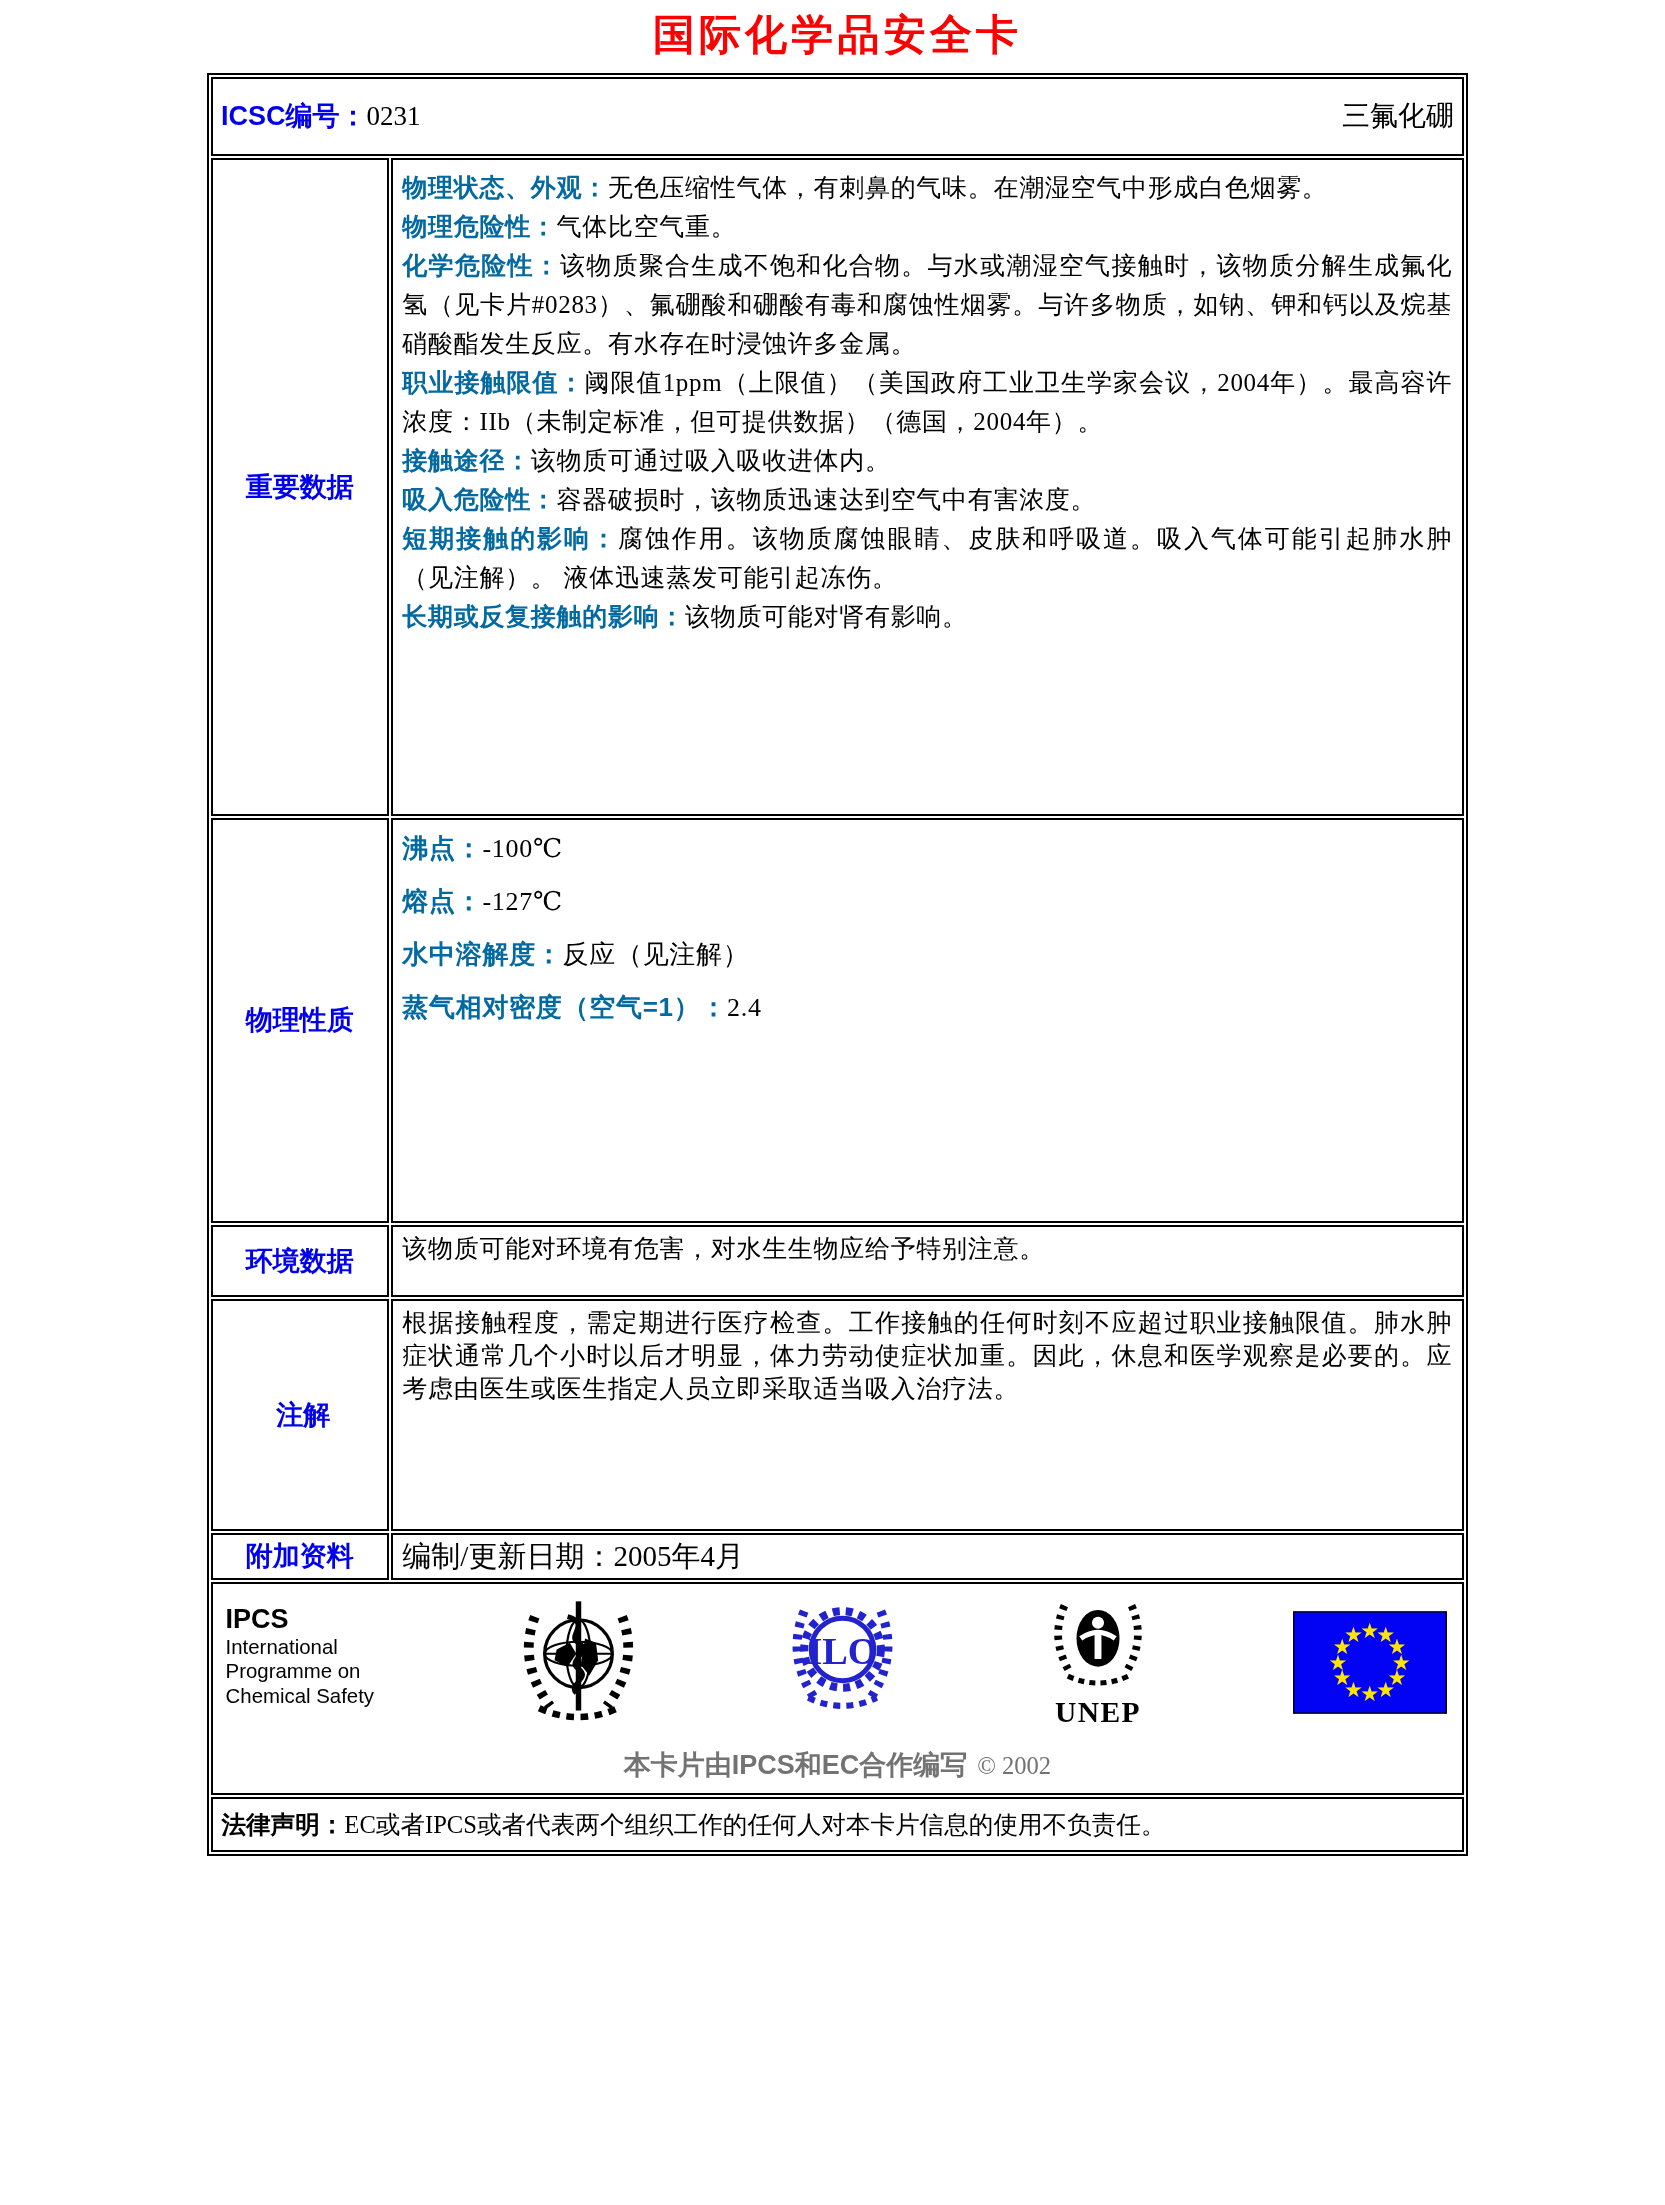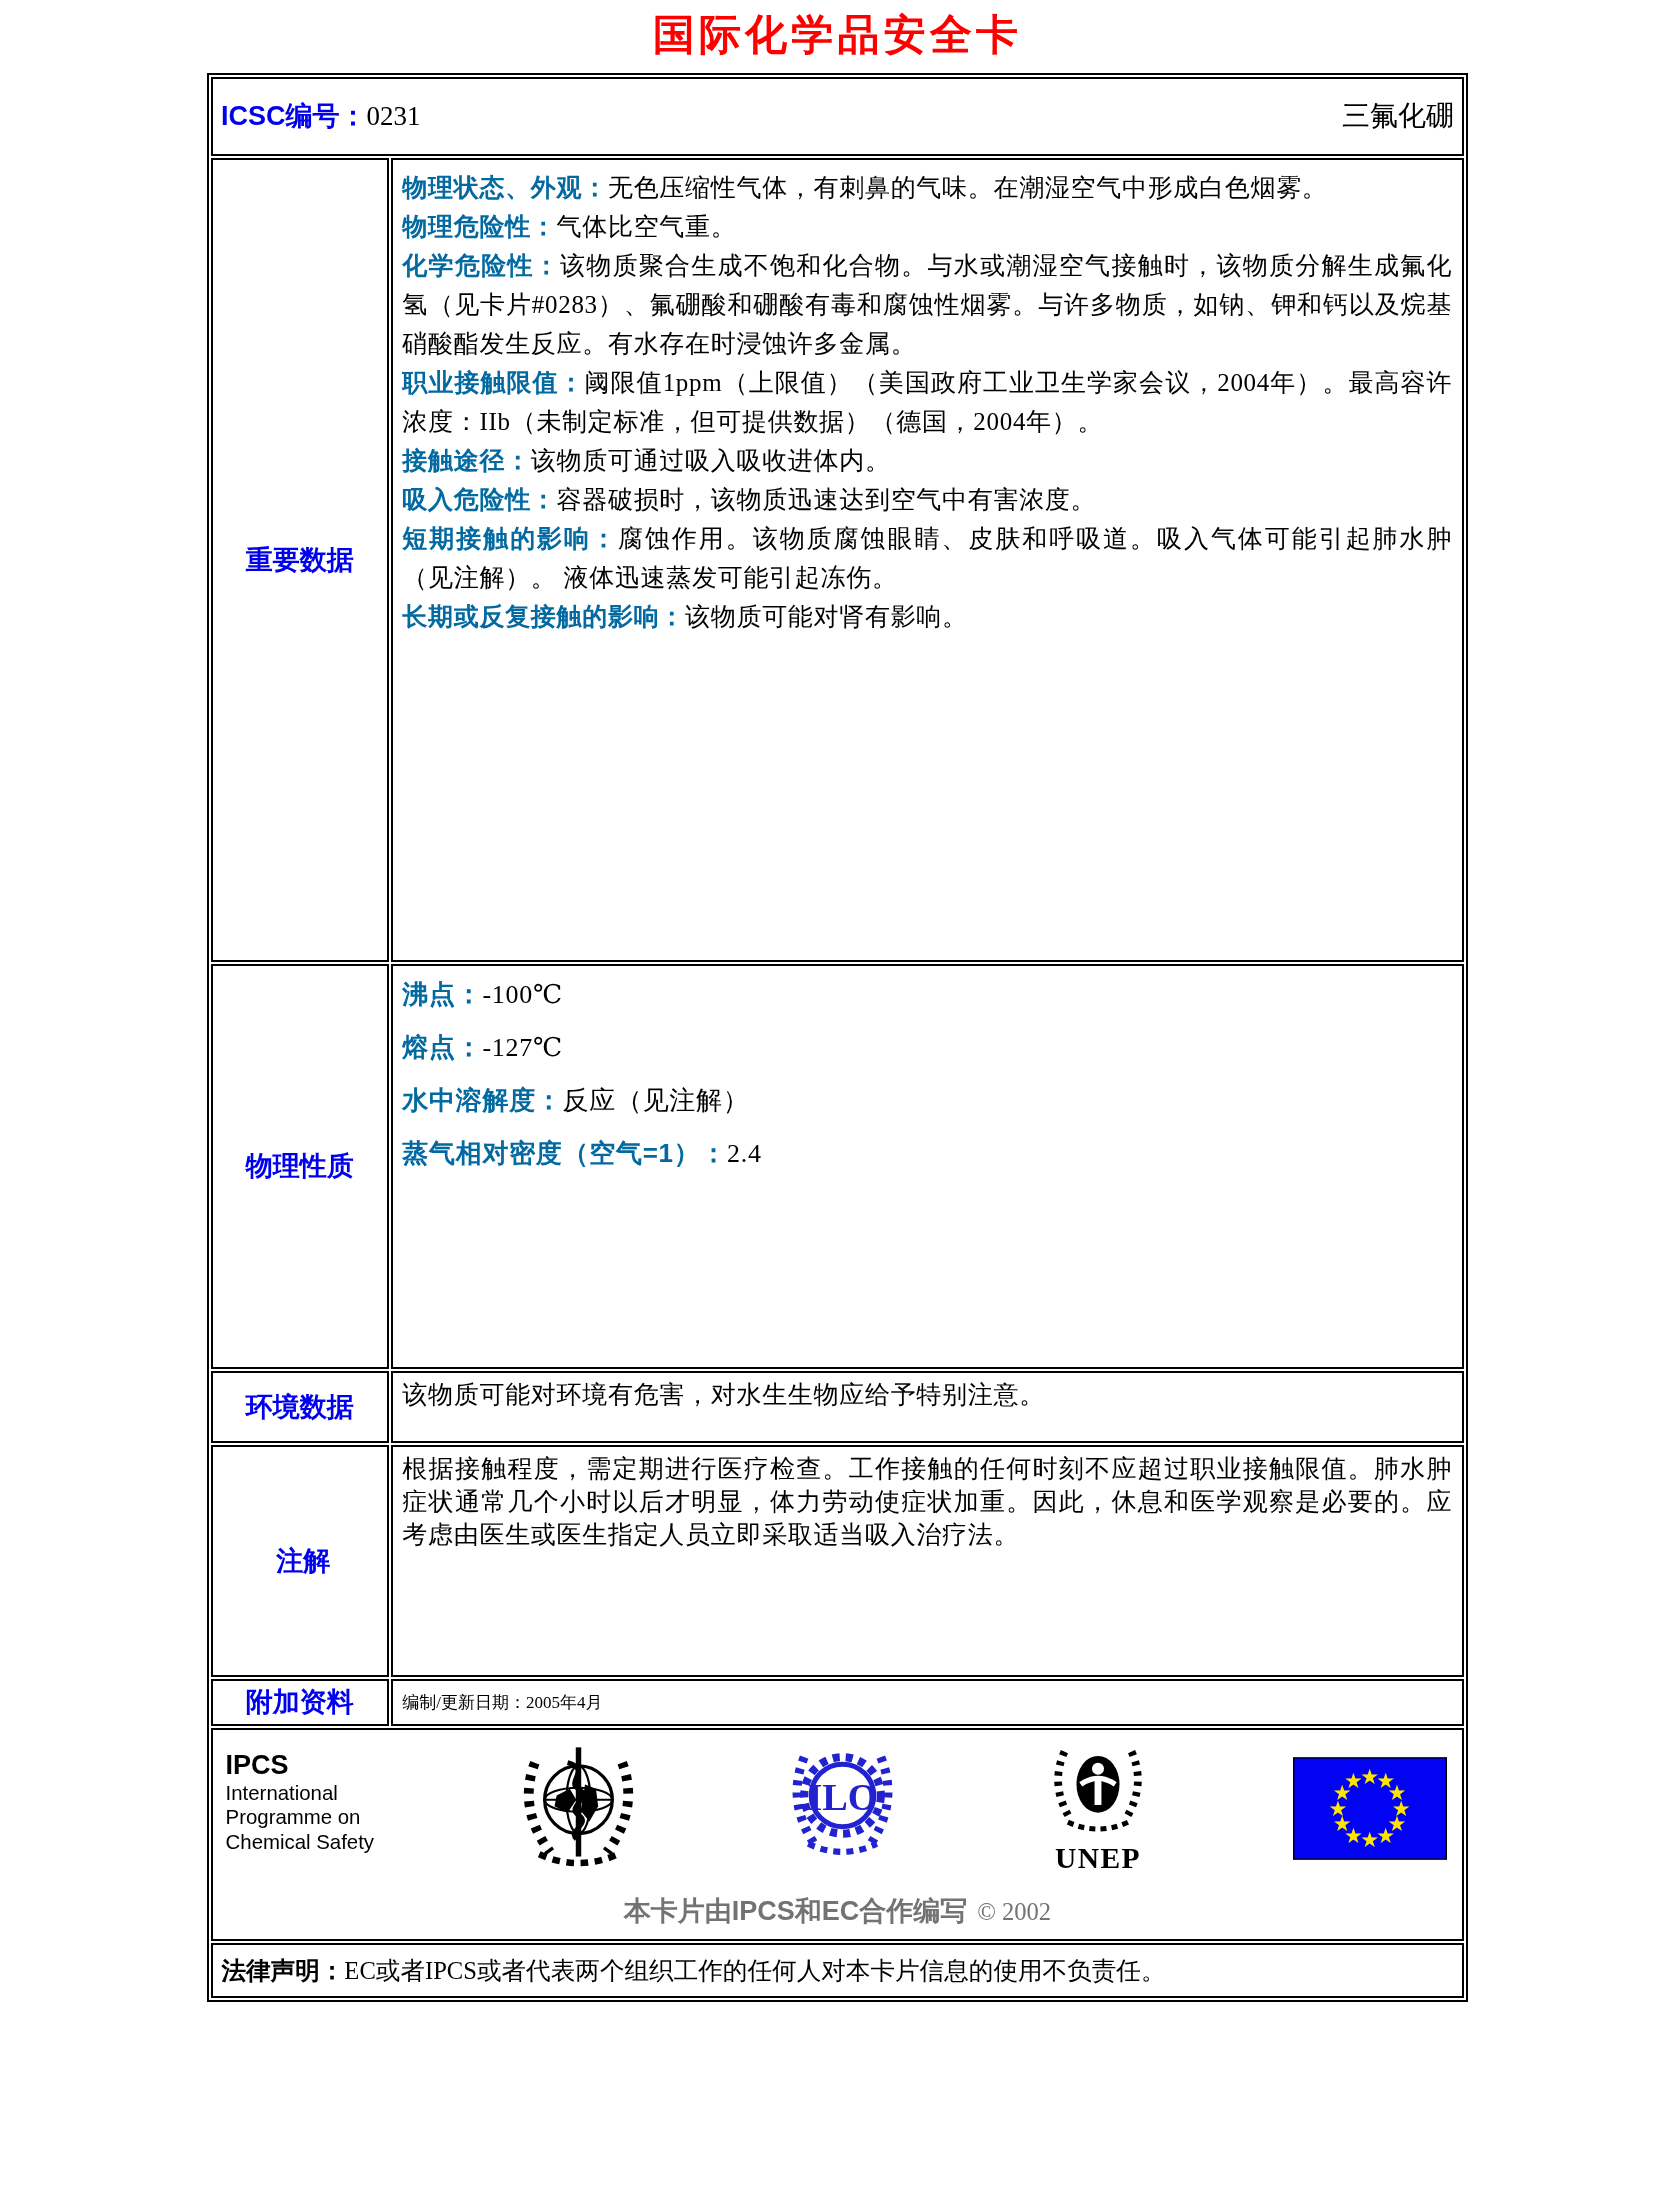--- a/index.html
+++ b/index.html
@@ -23,21 +23,21 @@
   .hdr-left .num{font-family:"Liberation Serif","DejaVu Serif",serif;color:#000;}
   .chem{font-size:28px;color:#000;}
   td.content{padding:8.4px 9.8px;font-size:25px;line-height:39px;letter-spacing:0.7px;
       text-align:justify;}
   .lbl{font-family:"Liberation Sans","DejaVu Sans",sans-serif;
        font-weight:bold;color:#0369a1;}
   td.phys-cell{padding:11.2px 9.8px;}
   .prop{font-size:26px;line-height:35px;margin-bottom:18px;letter-spacing:0.7px;}
   td.env-cell,td.notes-cell{padding:5.6px 9.8px;font-size:25px;line-height:33px;
       letter-spacing:0.7px;text-align:justify;}
-  td.addl-cell{padding:4.2px 9.8px;font-size:17px;line-height:35px;vertical-align:middle;}
+  td.addl-cell{padding:4.2px 9.8px;font-size:29px;line-height:35px;vertical-align:middle;}
   td.footer-cell{padding:9.8px 11.2px;vertical-align:top;}
   .logo-row{display:flex;align-items:flex-start;justify-content:space-between;
       padding:2.8px 4.2px 0 1.4px;height:138px;}
   .ipcs-block{font-family:"Liberation Sans","DejaVu Sans",sans-serif;margin-top:7px;}
   .ipcs-acro{font-size:27px;font-weight:bold;line-height:31px;}
   .ipcs-line{font-size:20.4px;line-height:24.6px;}
   .unep-wrap{text-align:center;}
   .unep-word{font-family:"Liberation Serif","DejaVu Serif",serif;font-weight:bold;
       font-size:29.5px;letter-spacing:1.4px;margin-top:-5.6px;}
   .caption{margin-top:12.6px;text-align:center;font-size:27px;color:#737373;
@@ -67,21 +67,21 @@
         <div class="hdr-flex">
           <span class="hdr-left">
             <span class="blue-lbl">ICSC编号：</span><span class="num">0231</span>
           </span>
           <span class="chem">三氟化硼</span>
         </div>
       </td>
     </tr>
 
     <tr>
-      <td class="label-cell" style="height:804px;margin-top:10px;">重要数据</td>
+      <td class="label-cell" style="height:658px;margin-top:10px;">重要数据</td>
       <td class="content">
         <div><span class="lbl">物理状态、外观：</span><span>无色压缩性气体，有刺鼻的气味。在潮湿空气中形成白色烟雾。</span></div>
         <div><span class="lbl">物理危险性：</span><span>气体比空气重。</span></div>
         <div><span class="lbl">化学危险性：</span><span>该物质聚合生成不饱和化合物。与水或潮湿空气接触时，该物质分解生成氟化氢（见卡片#0283）、氟硼酸和硼酸有毒和腐蚀性烟雾。与许多物质，如钠、钾和钙以及烷基硝酸酯发生反应。有水存在时浸蚀许多金属。</span></div>
         <div><span class="lbl">职业接触限值：</span><span>阈限值1ppm（上限值）（美国政府工业卫生学家会议，2004年）。最高容许浓度：IIb（未制定标准，但可提供数据）（德国，2004年）。</span></div>
         <div><span class="lbl">接触途径：</span><span>该物质可通过吸入吸收进体内。</span></div>
         <div><span class="lbl">吸入危险性：</span><span>容器破损时，该物质迅速达到空气中有害浓度。</span></div>
         <div><span class="lbl">短期接触的影响：</span><span>腐蚀作用。该物质腐蚀眼睛、皮肤和呼吸道。吸入气体可能引起肺水肿（见注解）。 液体迅速蒸发可能引起冻伤。</span></div>
         <div><span class="lbl">长期或反复接触的影响：</span><span>该物质可能对肾有影响。</span></div>
       </td>

